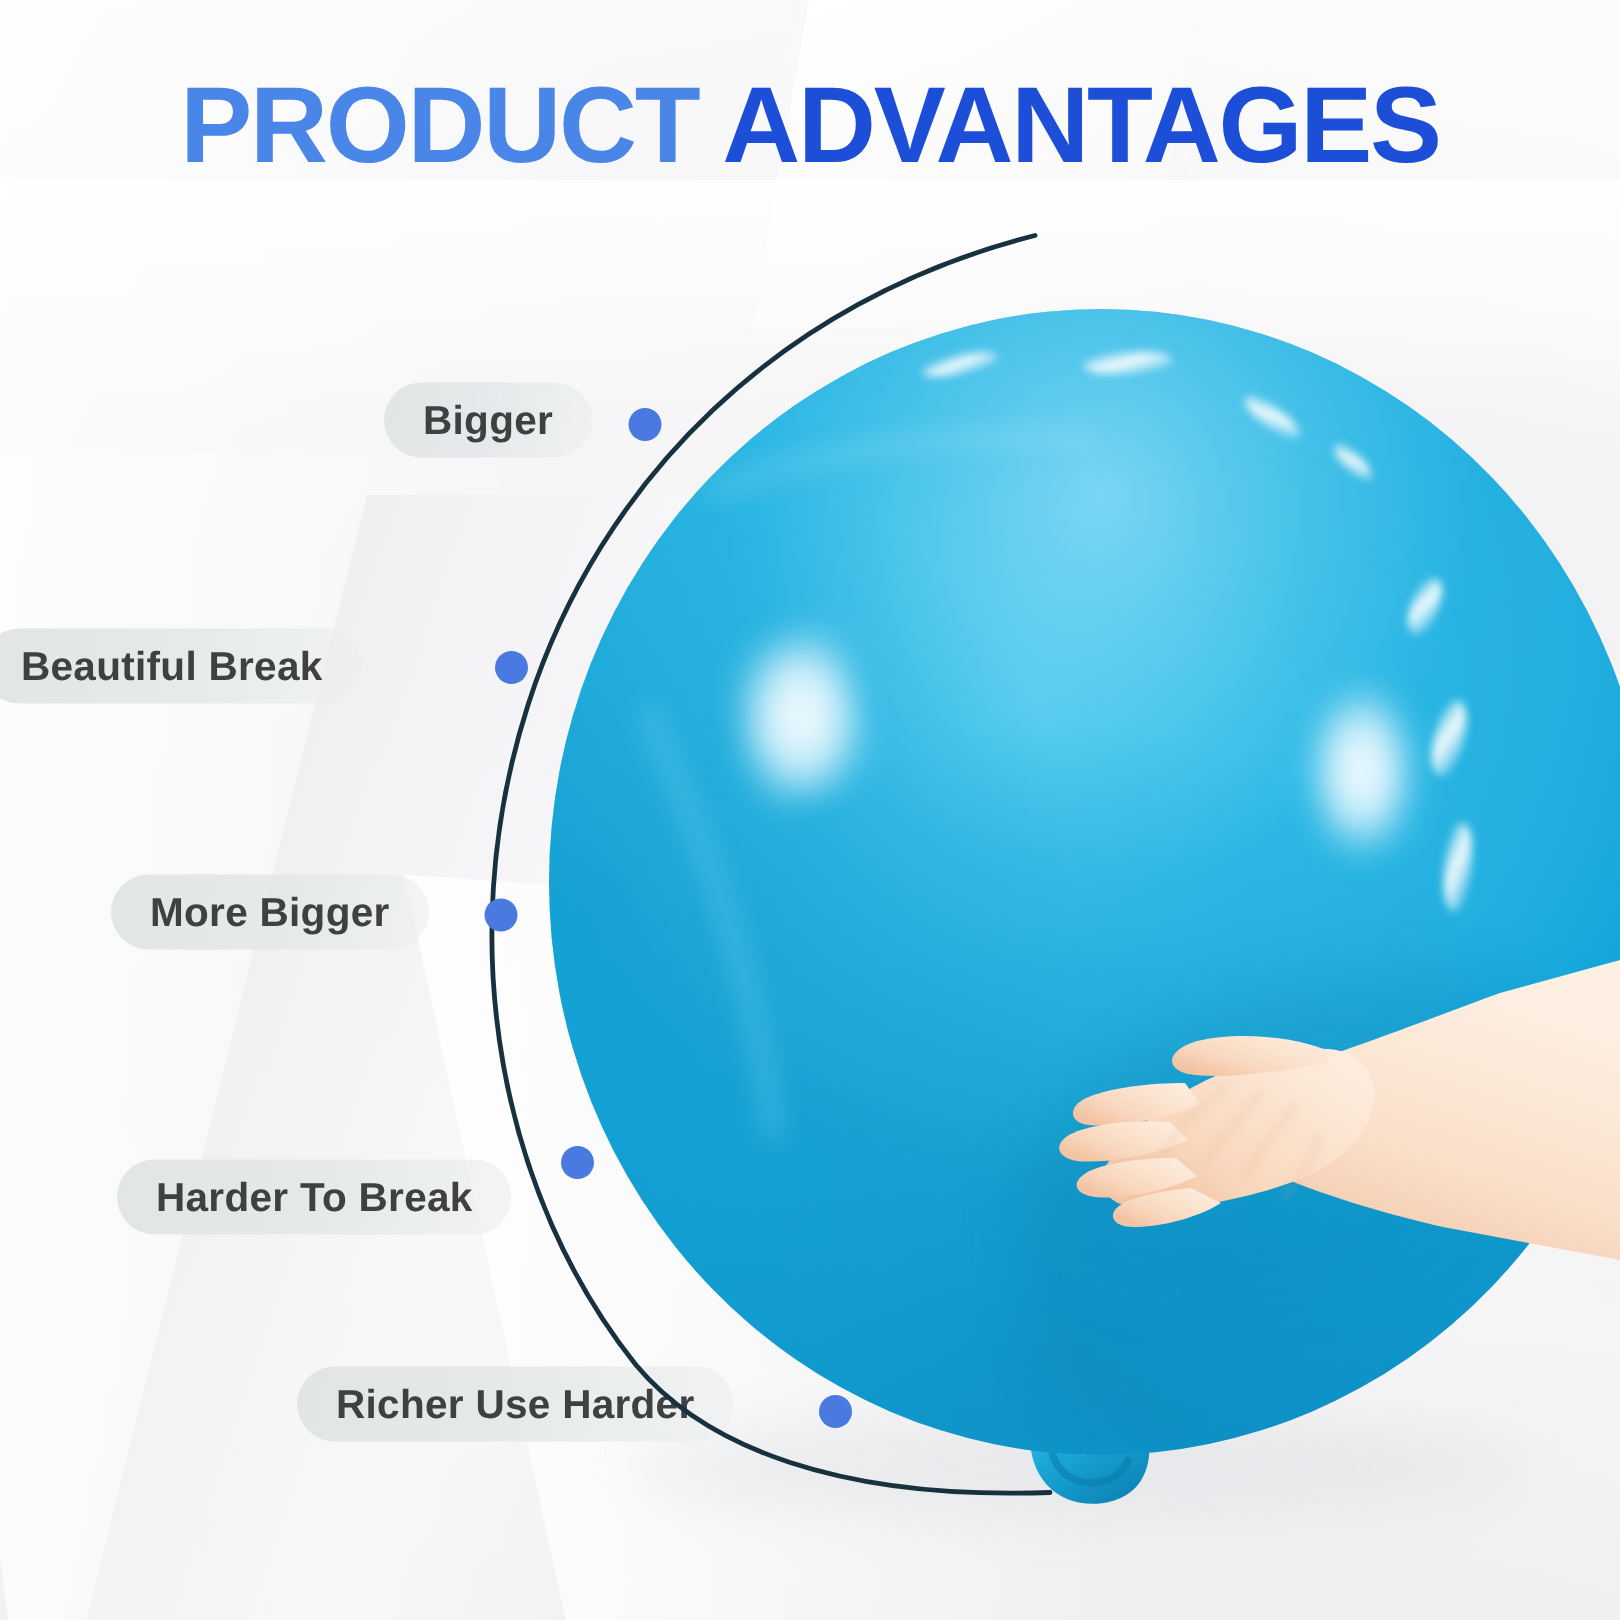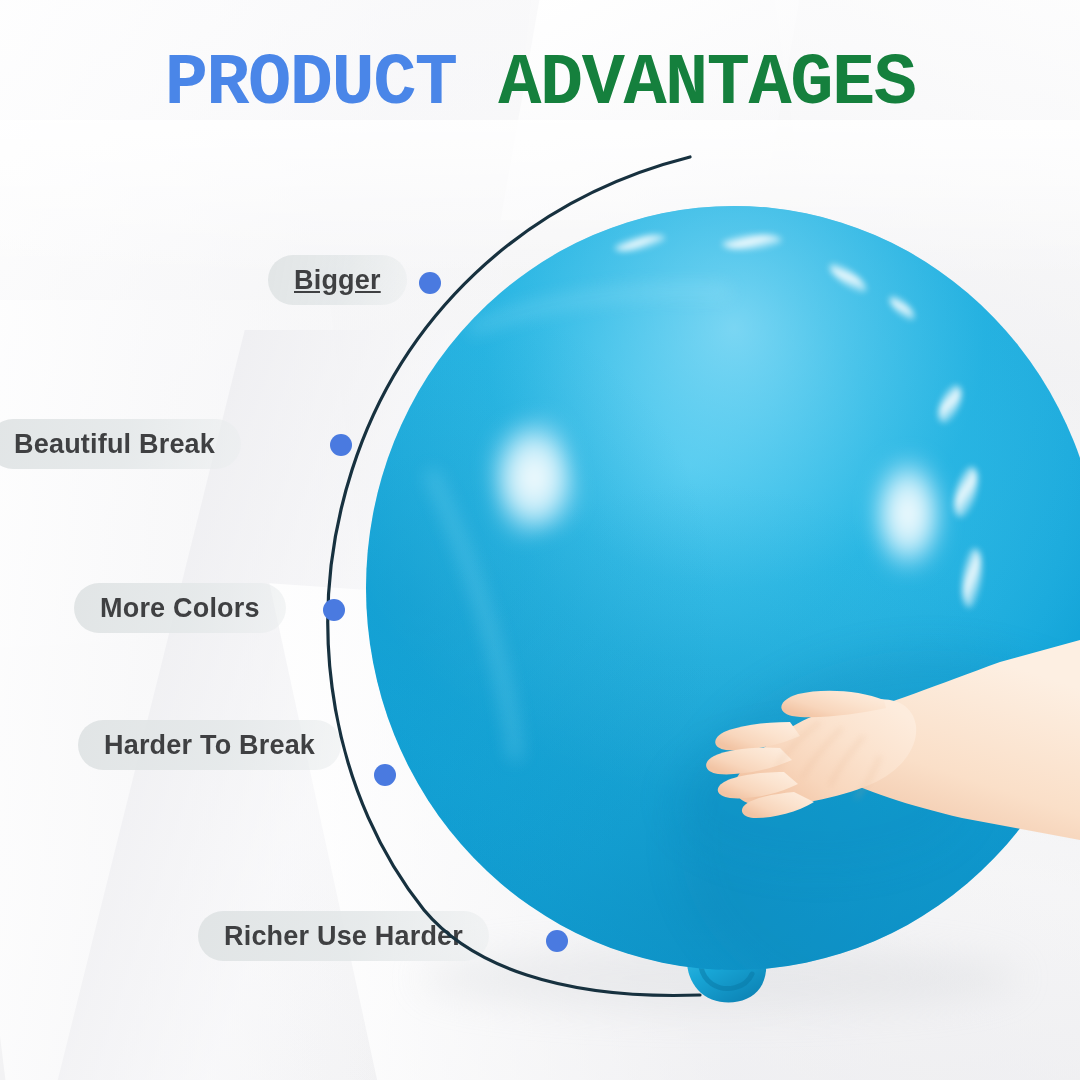--- a/index.html
+++ b/index.html
@@ -82,24 +82,23 @@
     text-align: center;
     white-space: nowrap;
     z-index: 30;
   }
   .header span {
     font-size: 72px;
     font-weight: 700;
     letter-spacing: -1.5px;
     line-height: 1;
     display: inline;
-    font-family: Liberation Mono, monospace;
   }
   .title-a { color: #4a86e8; }
-  .title-b { color: #15803d; }
+  .title-b { color: #1d4ed8; }
 
   
   .balloon-wrap {
     position: absolute;
     left: 0; top: 0;
     width: 1080px; height: 1080px;
     z-index: 10;
   }
 
   
@@ -111,24 +110,24 @@
     padding: 0 26px;
     border-radius: 25px;
     background: linear-gradient(100deg, rgba(223,227,228,0.92) 0%, rgba(228,232,233,0.88) 55%, rgba(235,238,239,0.55) 100%);
     color: #3f4042;
     font-size: 27px;
     font-weight: 700;
     letter-spacing: 0.2px;
     white-space: nowrap;
     z-index: 25;
   }
-  .label-1 { left: 268px; top: 255px; text-decoration: underline; }
+  .label-1 { left: 256px; top: 255px; }
   .label-2 { left: -12px; top: 419px; }
   .label-3 { left: 74px;  top: 583px; }
-  .label-4 { left: 78px;  top: 720px; text-align: right; }
+  .label-4 { left: 78px;  top: 773px; text-align: right; }
   .label-5 { left: 198px; top: 911px; }
 
   
   .connector {
     position: absolute;
     left: 0; top: 0;
     width: 1080px; height: 1080px;
     z-index: 26;
     pointer-events: none;
   }
@@ -302,21 +301,21 @@
     </g>
   </svg>
 
   <div class="label label-1">
     <span>Bigger</span>
   </div>
   <div class="label label-2">
     <span>Beautiful Break</span>
   </div>
   <div class="label label-3">
-    <span>More Colors</span>
+    <span>More Bigger</span>
   </div>
   <div class="label label-4">
     <span>Harder To Break</span>
   </div>
   <div class="label label-5">
     <span>Richer Use Harder</span>
   </div>
 
 </div>
 

